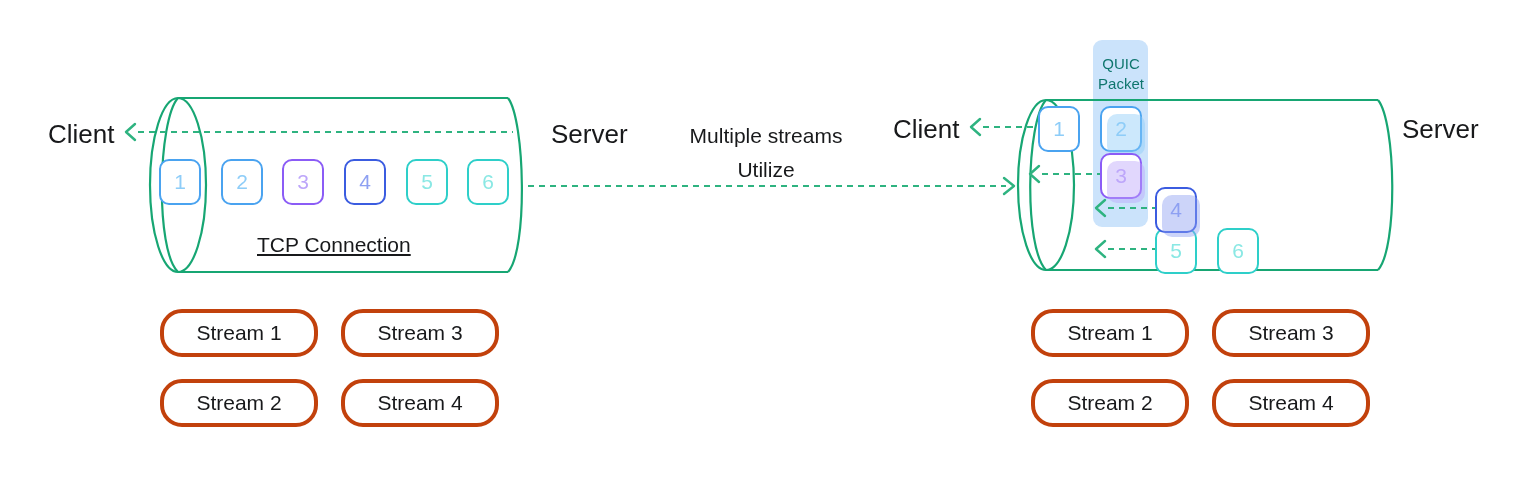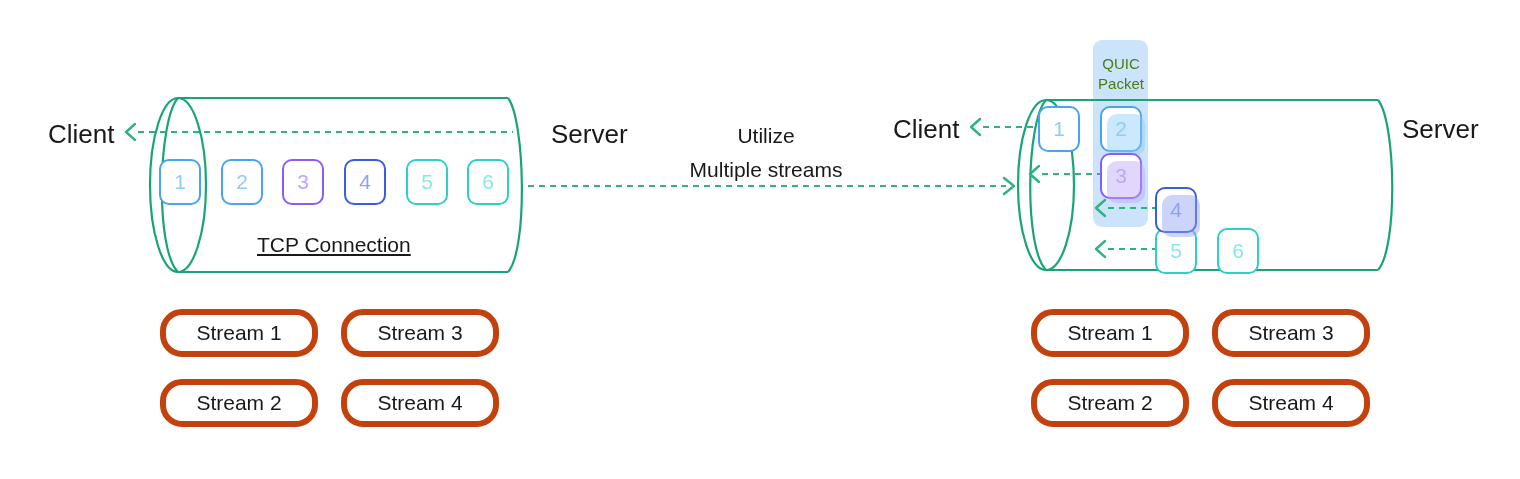--- a/index.html
+++ b/index.html
@@ -77,21 +77,21 @@
   .c-purple { border-color: #8b5cf6; color: #bda6fa; }
   .c-blue   { border-color: #3b5ce0; color: #8ea0f2; }
   .c-cyan   { border-color: #2ecfc9; color: #8ae8e4; }
 
   
   .stream {
     width: 158px;
     height: 48px;
     border-radius: 22px;
     background: #ffffff;
-    border: 6px solid #c2410c;
+    border: 4px solid #c2410c;
     display: flex;
     align-items: center;
     justify-content: center;
     font-size: 21px;
     color: #18191b;
     box-sizing: border-box;
     position: absolute;
   }
   .stream::after {
     content: "";
@@ -108,21 +108,21 @@
   .stream span { position: relative; z-index: 1; }
 
   
   .quic-band {
     background: #cbe3fb;
     border-radius: 9px;
     z-index: 0;
   }
   .quic-label {
     font-size: 15px;
-    color: #4d7c0f;
+    color: #0f766e;
     text-align: center;
     line-height: 1.35;
     z-index: 3;
   }
 
   
   .arrow-svg { display: block; overflow: visible; }
 </style>
 </head>
 <body>
@@ -160,22 +160,22 @@
   <div class="pkt c-cyan abs" style="left:406px; top:159px;">
     <span>5</span>
   </div>
   <div class="pkt c-cyan abs" style="left:467px; top:159px;">
     <span>6</span>
   </div>
 
   <div class="abs tcp-cap" style="left:257px; top:233px;text-decoration:underline;">TCP Connection</div>
 
   <div class="abs lbl-center" style="left:660px; top:119px; width:212px;">
+    <div>Multiple streams</div>
     <div>Utilize</div>
-    <div>Multiple streams</div>
   </div>
 
   <svg class="abs arrow-svg" style="left:524px; top:175px;" width="500" height="22" viewBox="0 0 500 22">
     <path d="M 4 11 L 482 11" fill="none" stroke="#2eb380" stroke-width="2.2" stroke-dasharray="6 5"></path>
     <path d="M 480 3 L 490 11 L 480 19" fill="none" stroke="#2eb380" stroke-width="2.4" stroke-linecap="round" stroke-linejoin="round"></path>
   </svg>
 
   <div class="abs quic-band" style="left:1093px; top:40px; width:55px; height:187px;"></div>
   <div class="abs quic-label" style="left:1088px; top:54px; width:66px;">
     <div>QUIC</div>

